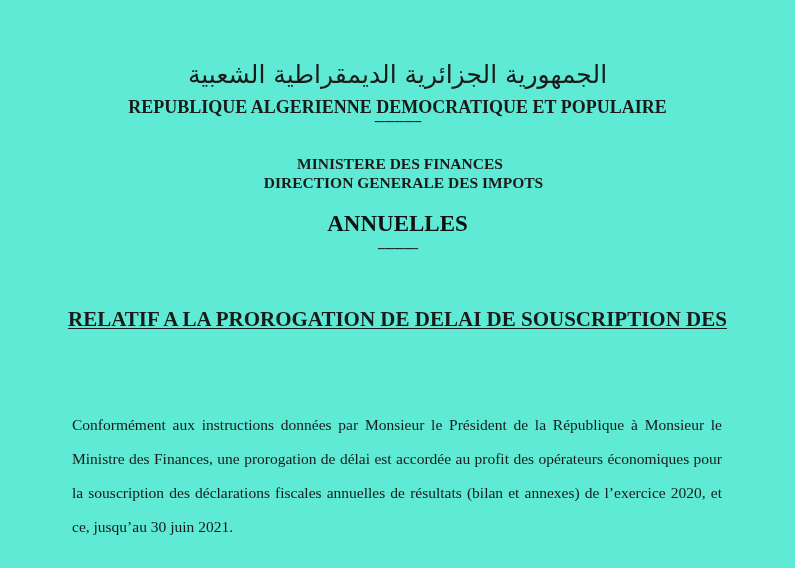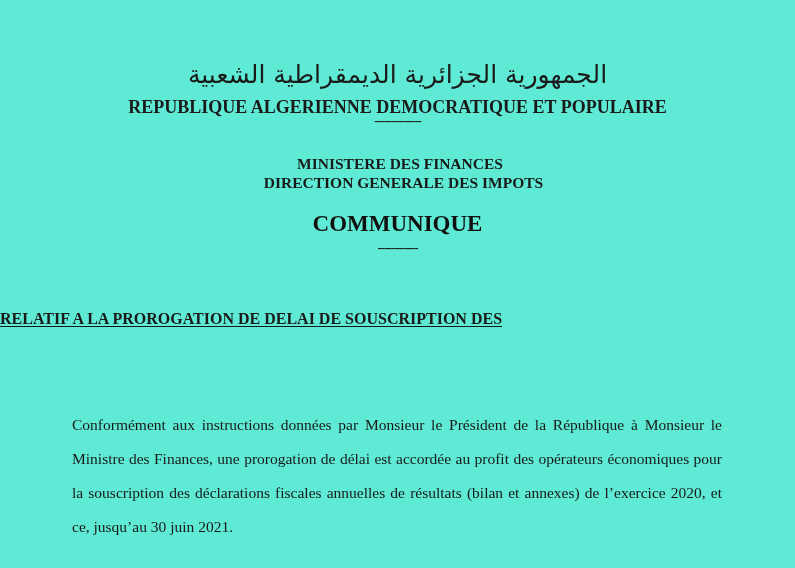--- a/index.html
+++ b/index.html
@@ -82,22 +82,23 @@
       text-align: center;
       font-weight: bold;
       font-size: 23px;
       line-height: 28px;
       color: #111111;
     }
     .subject {
       position: absolute;
       left: 0; width: 795px;
       top: 309px;
+      text-align: center;
       font-weight: bold;
-      font-size: 16px;
+      font-size: 21px;
       line-height: 20px;
       color: #1a1a1a;
     }
     .subject span {
       text-decoration: underline;
       text-decoration-thickness: 1px;
       text-underline-offset: 2px;
     }
     .body-text {
       position: absolute;
@@ -113,21 +114,21 @@
 <body>
 
 <div class="page">
   <div class="arabic-title">الجمهورية الجزائرية الديمقراطية الشعبية</div>
   <div class="republic">REPUBLIQUE ALGERIENNE DEMOCRATIQUE ET POPULAIRE</div>
   <div class="sep sep1">--------------</div>
 
   <div class="ministry">MINISTERE DES FINANCES</div>
   <div class="direction">DIRECTION GENERALE DES IMPOTS</div>
 
-  <div class="communique">COMMUNIQUE</div>
+  <div class="communique">ANNUELLES</div>
   <div class="sep sep2">------------</div>
 
   <div class="subject">
     <span>RELATIF A LA PROROGATION DE DELAI DE SOUSCRIPTION DES</span><br>
   </div>
 
   <div class="body-text">Conformément aux instructions données par Monsieur le Président de la République à Monsieur le Ministre des Finances, une prorogation de délai est accordée au profit des opérateurs économiques pour la souscription des déclarations fiscales annuelles de résultats (bilan et annexes) de l’exercice 2020, et ce, jusqu’au 30 juin 2021.</div>
 </div>
 
 </body></html>

